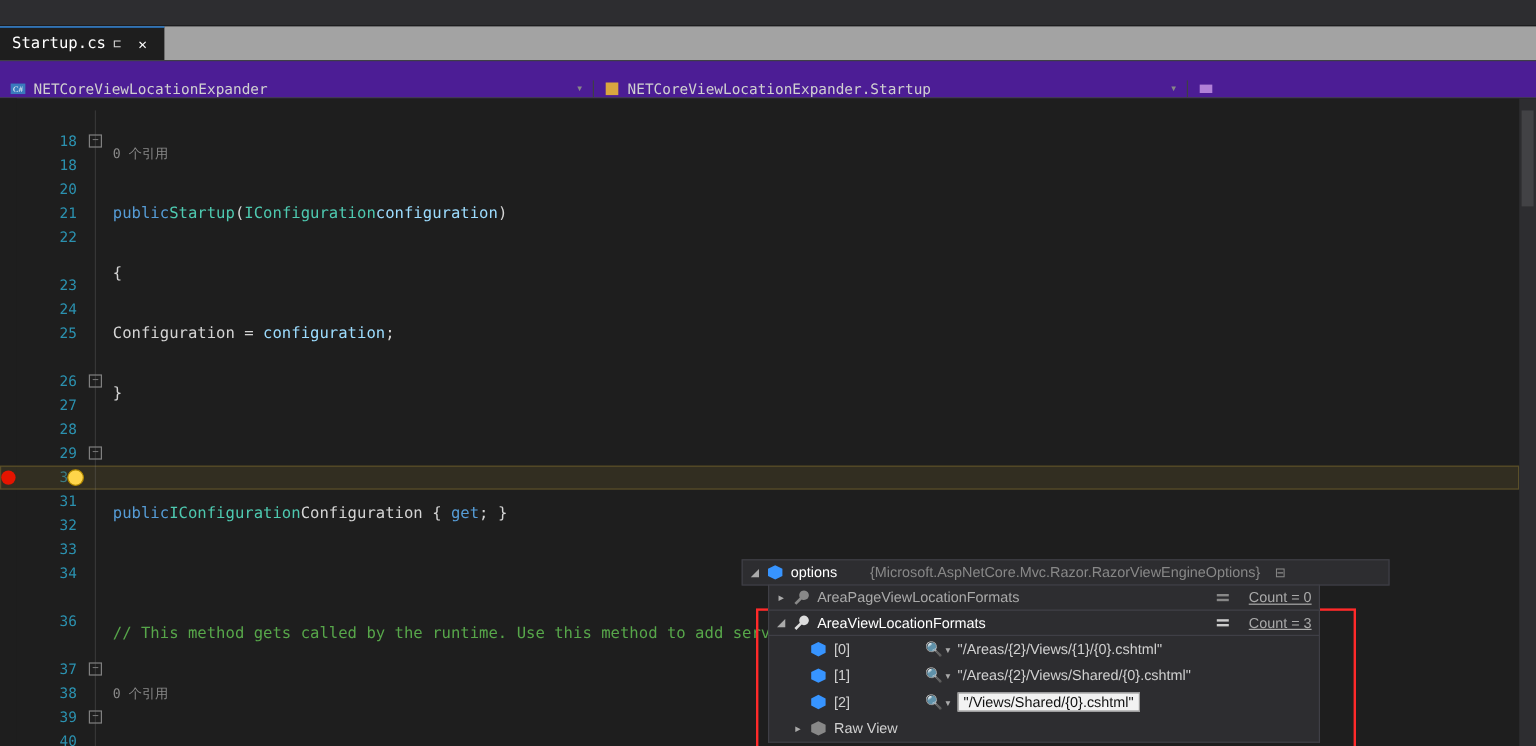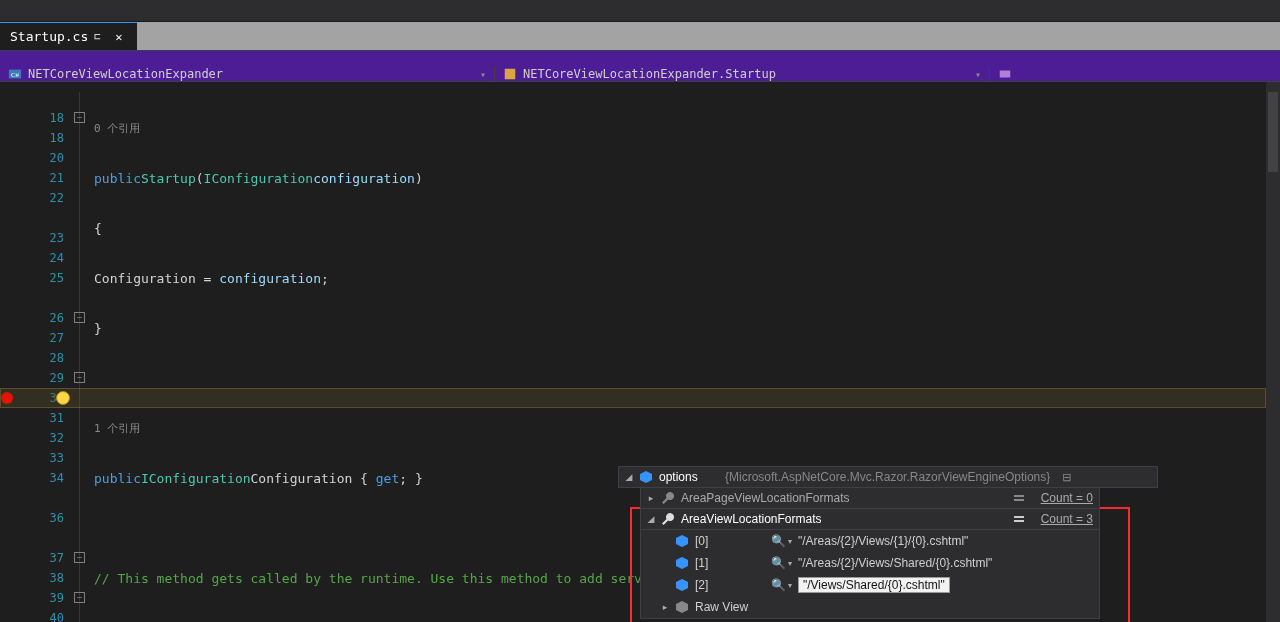--- a/index.html
+++ b/index.html
@@ -191,21 +191,20 @@
     <div class="bulb" style="top:309px; left:-14px;"></div>
   </div>
 
   <div class="code-area">
     <div class="line codelens">            <span>0 个引用</span></div>
     <div class="line">            <span class="kw">public</span> <span class="typ">Startup</span><span class="pun">(</span><span class="typ">IConfiguration</span> <span class="id">configuration</span><span class="pun">)</span></div>
     <div class="line">            <span class="pun">{</span></div>
     <div class="line">                <span class="mth">Configuration</span><span class="pun"> = </span><span class="id">configuration</span><span class="pun">;</span></div>
     <div class="line">            <span class="pun">}</span></div>
     <div class="line">&nbsp;</div>
-    <div class="line codelens">            <span>1 个引用</span></div>
     <div class="line">            <span class="kw">public</span> <span class="typ">IConfiguration</span> <span class="mth">Configuration</span><span class="pun"> { </span><span class="kw">get</span><span class="pun">;</span><span class="pun"> }</span></div>
     <div class="line">&nbsp;</div>
     <div class="line">            <span class="cmt">// This method gets called by the runtime. Use this method to add services to the container.</span></div>
     <div class="line codelens">            <span>0 个引用</span></div>
     
     
     
     
     
     

